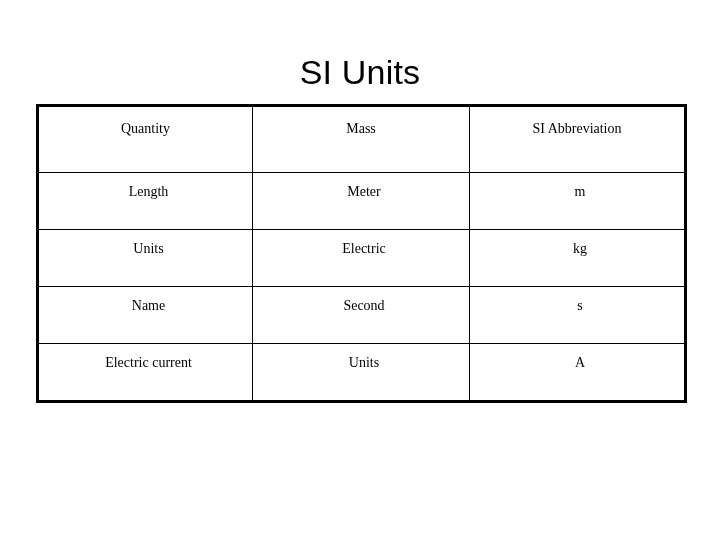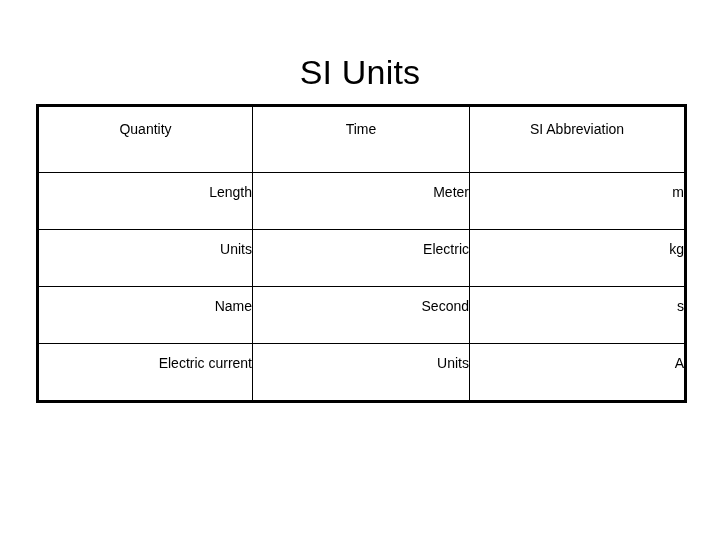--- a/index.html
+++ b/index.html
@@ -44,34 +44,35 @@
   }
   .units-table col.col-quantity { width: 215px; }
   .units-table col.col-name     { width: 217px; }
   .units-table col.col-abbrev   { width: 216px; }
 
   .units-table th,
   .units-table td {
     border: 1px solid #000000;
     padding: 0;
     background: #ffffff;
+    font-family: Liberation Serif, serif;
   }
   .units-table thead th {
     height: 50px;
     vertical-align: top;
     text-align: center;
     font-size: 14px;
     font-weight: normal;
     line-height: 14px;
     padding-top: 15px;
   }
   .units-table tbody td {
     height: 44px;
     vertical-align: top;
-    text-align: right;
+    text-align: center;
     font-size: 14px;
     font-weight: normal;
     line-height: 14px;
     padding: 12px 0 0 6px;
   }
 </style>
 </head>
 <body>
 
 <div class="slide">
@@ -80,21 +81,21 @@
 
   <table class="units-table">
     <colgroup>
       <col class="col-quantity">
       <col class="col-name">
       <col class="col-abbrev">
     </colgroup>
     <thead>
       <tr>
         <th>Quantity</th>
-        <th>Time</th>
+        <th>Mass</th>
         <th>SI Abbreviation</th>
       </tr>
     </thead>
     <tbody>
       <tr>
         <td>Length</td>
         <td>Meter</td>
         <td>m</td>
       </tr>
       <tr>

